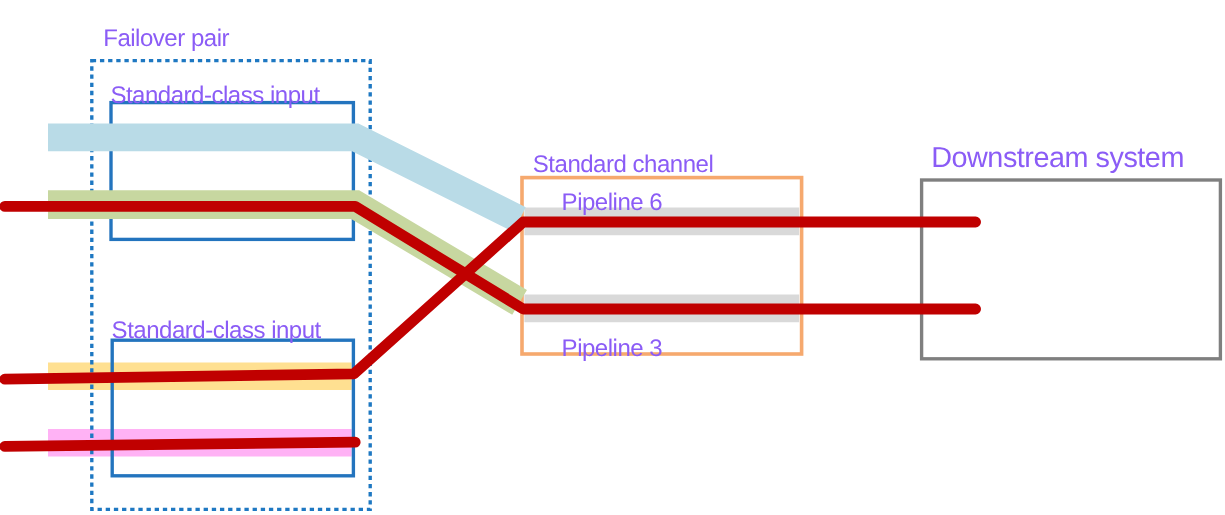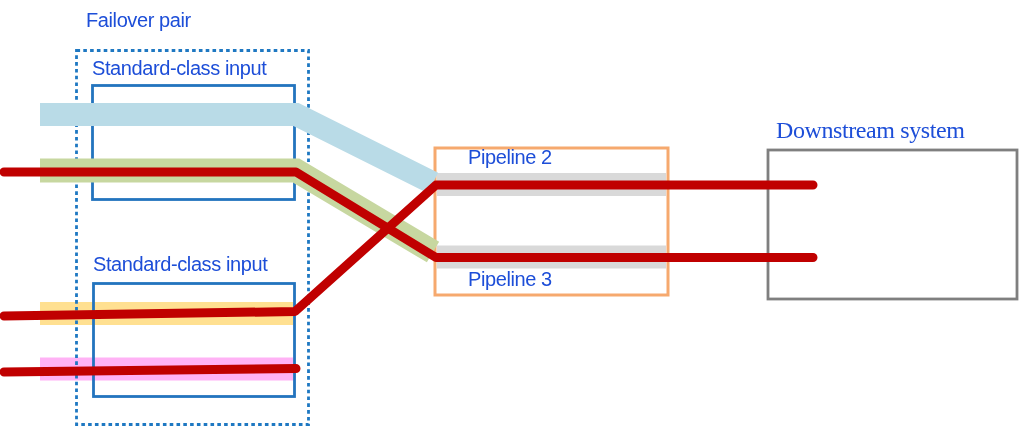--- a/index.html
+++ b/index.html
@@ -15,25 +15,26 @@
     background: #ffffff;
     overflow: hidden;
   }
   #diagram-svg {
     position: absolute;
     left: 0;
     top: 0;
   }
   .label {
     position: absolute;
-    color: #1d4ed8;
+    color: #8b5cf6;
     font-size: 20px;
     line-height: 1;
     letter-spacing: -0.4px;
     white-space: nowrap;
+    margin-top: 12px;
   }
   .label.centered {
   }
   .label.big {
     font-size: 24px;
   }
 </style>
 </head>
 <body>
 
@@ -60,20 +61,21 @@
     <polyline points="4,316 295,311.5 436,185 813,185" fill="none" stroke-width="9" stroke-linecap="round" stroke-linejoin="round" stroke="#C00000"></polyline>
     <line x1="4" y1="372" x2="296" y2="368.5" stroke-width="9" stroke-linecap="round" fill="none" stroke="#C00000"></line>
   </svg>
 
   <div class="label" style="left:86px; top:10px;">Failover pair</div>
 
   <div class="label centered" style="left:92px; top:58px; width:203px;">Standard-class input</div>
 
   <div class="label centered" style="left:93px; top:254px; width:206px;">Standard-class input</div>
 
+  <div class="label" style="left:444px; top:115px;">Standard channel</div>
 
-  <div class="label" style="left:468px; top:147px;">Pipeline 2</div>
+  <div class="label" style="left:468px; top:147px;">Pipeline 6</div>
 
   <div class="label" style="left:468px; top:269px;">Pipeline 3</div>
 
-  <div class="label big" style="left:776px; top:118px;font-family:Liberation Serif, serif;">Downstream system</div>
+  <div class="label big" style="left:776px; top:108px;">Downstream system</div>
 
 </div>
 
 </body></html>

